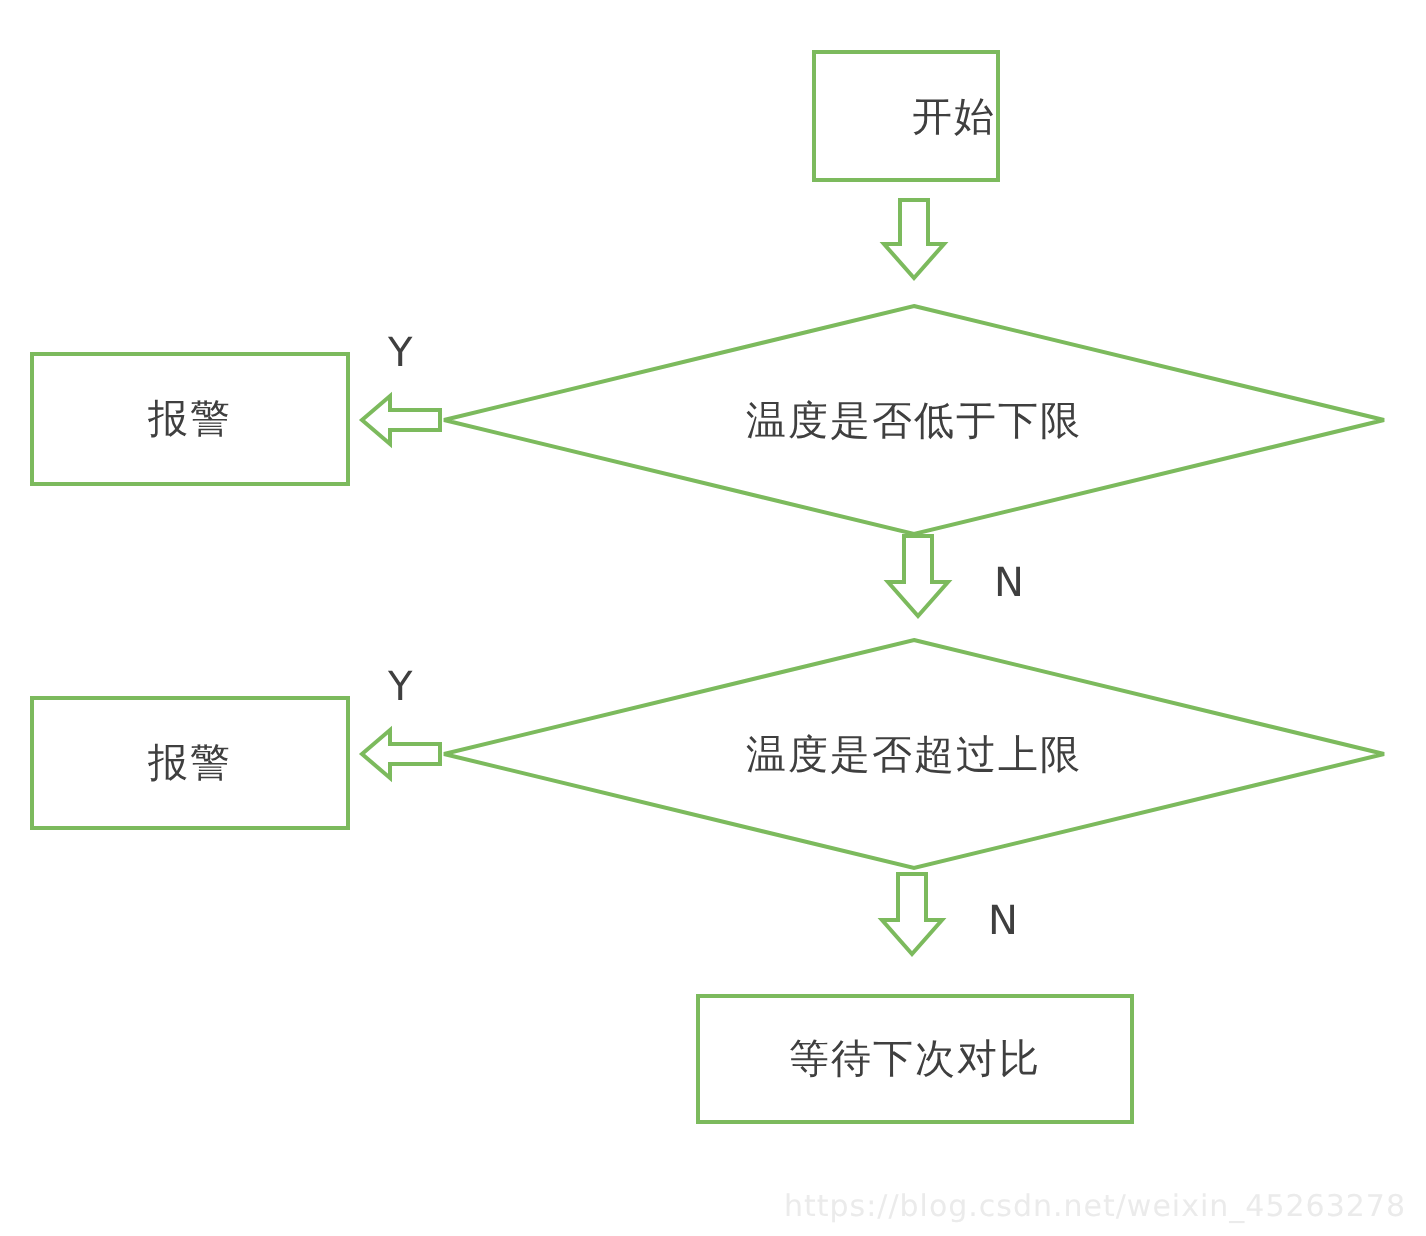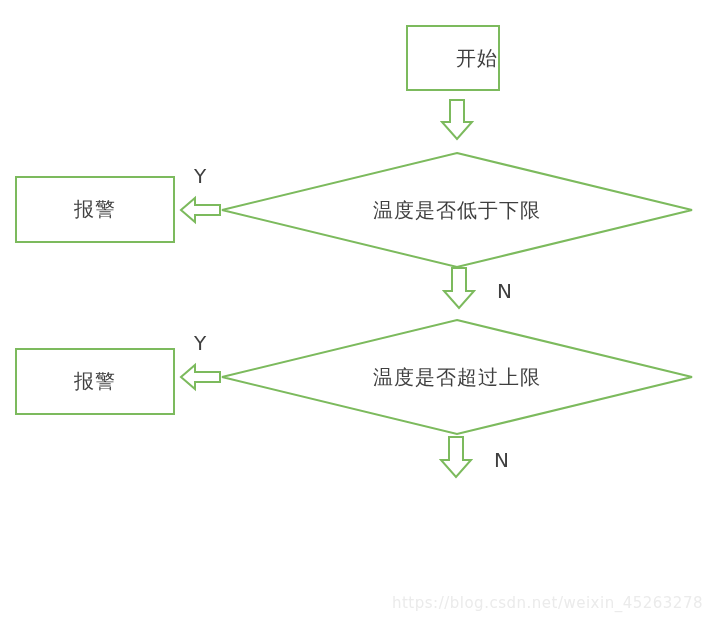--- a/index.html
+++ b/index.html
@@ -87,20 +87,23 @@
   </div>
 
   <div class="node node-alarm1">
     <span>报警</span>
   </div>
 
   <div class="node node-alarm2">
     <span>报警</span>
   </div>
 
+  <div class="node node-wait">
+    <span>等待下次对比</span>
+  </div>
 
   <div class="diamond-label diamond-label-1">
     <span>温度是否低于下限</span>
   </div>
 
   <div class="diamond-label diamond-label-2">
     <span>温度是否超过上限</span>
   </div>
 
   <div class="branch-label label-y1">Y</div>

